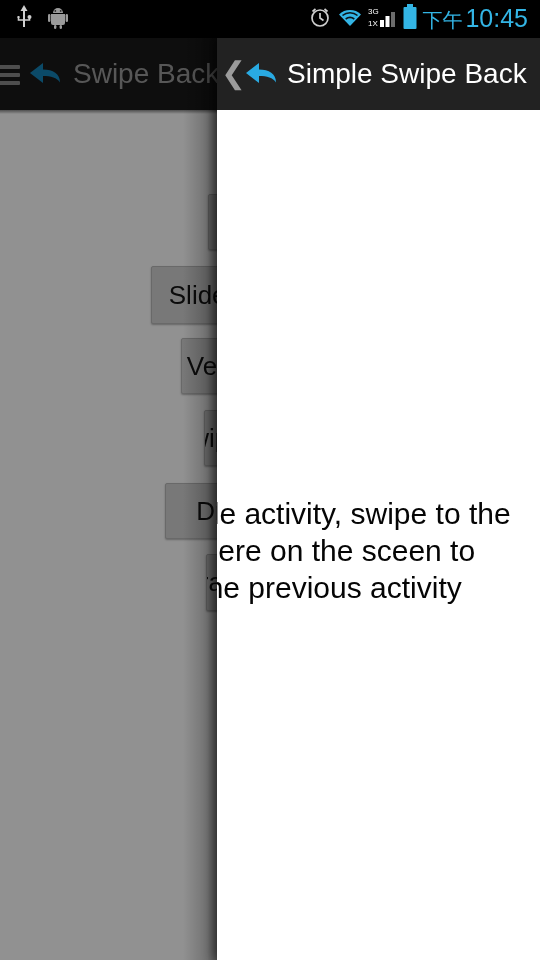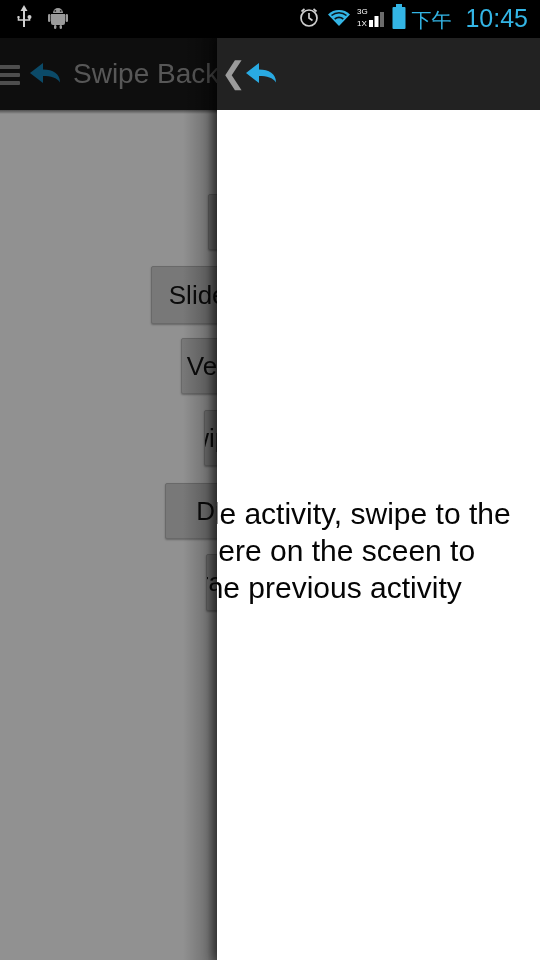--- a/index.html
+++ b/index.html
@@ -47,21 +47,21 @@
     gap: 4px;
   }
   .sb-icon { display: block; }
   #status-clock {
     color: #33b5e5;
     font-size: 25px;
     letter-spacing: 0px;
     line-height: 38px;
     white-space: nowrap;
   }
-  #status-clock .ampm { font-size: 20px; margin-right: 14px; }
+  #status-clock .ampm { font-size: 20px; margin-right: 3px; }
 
   
   #back-activity {
     position: absolute;
     left: 0; top: 38px;
     width: 217px;
     height: 922px;
     overflow: hidden;
     z-index: 10;
   }
@@ -325,20 +325,21 @@
 
   <div id="front-activity">
 
     <div id="front-actionbar">
       <div id="front-chevron">❮</div>
       <div id="front-arrow-icon">
         <svg width="34" height="30" viewBox="0 0 34 30">
           <path d="M14 3 L14 9.5 C24 9.5 31 13.5 31 22.5 C28 17.5 22 16 14 16 L14 23 L1 13 Z" fill="#29aae2"></path>
         </svg>
       </div>
+      <div id="front-title">Simple Swipe Back</div>
     </div>
 
     <div id="front-content">
       <div id="front-message">This is a simple activity, swipe to the right anywhere on the sceen to return to the previous activity</div>
     </div>
   </div>
 
 </div>
 
 </body></html>

